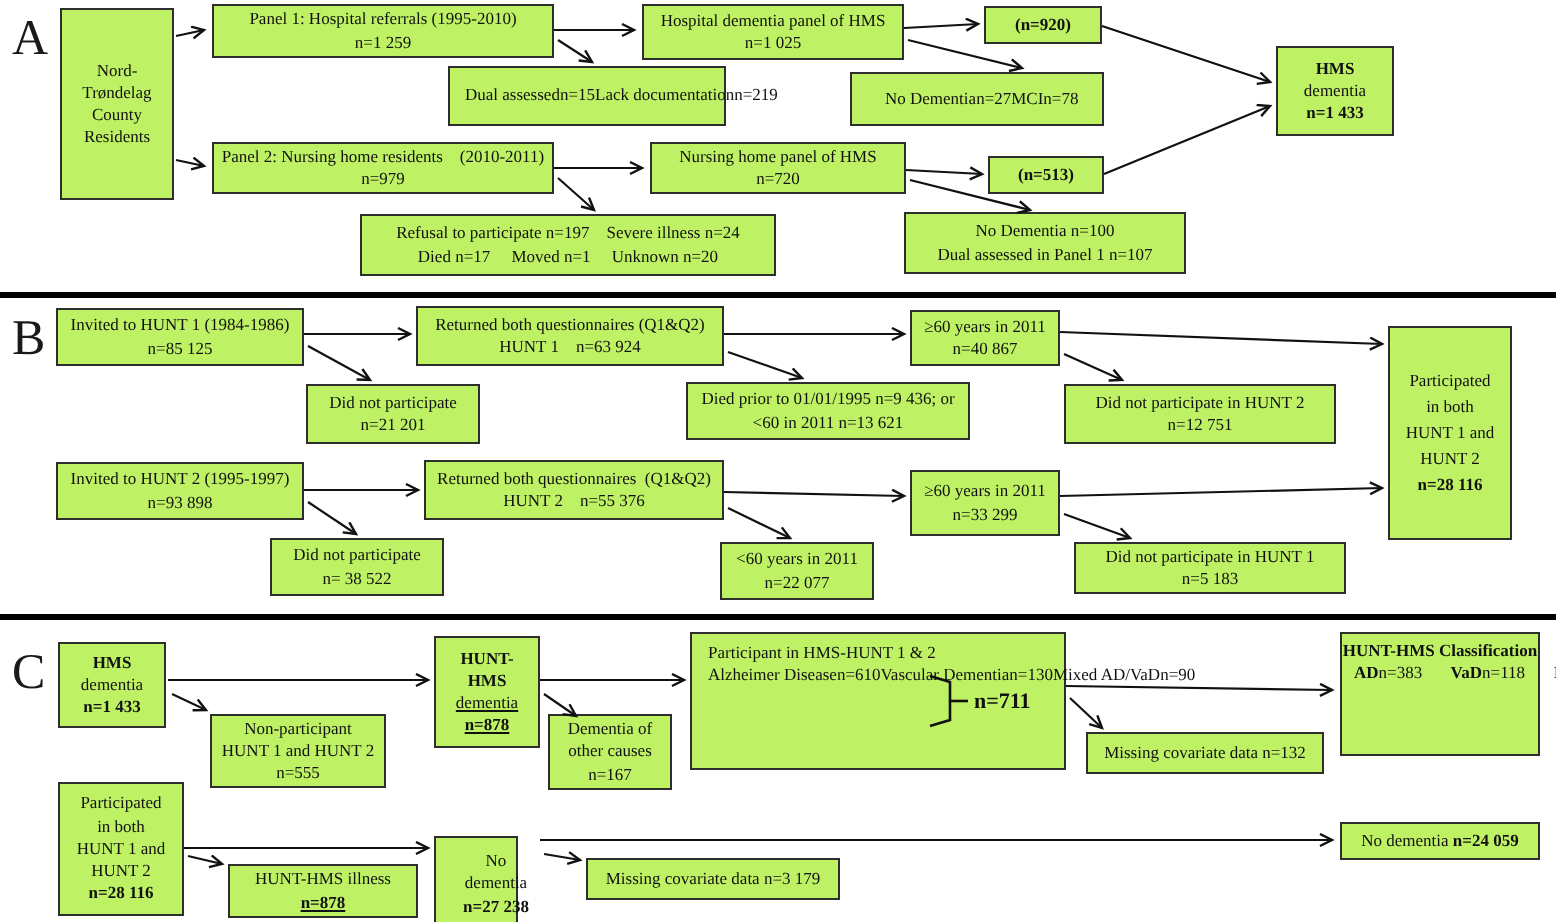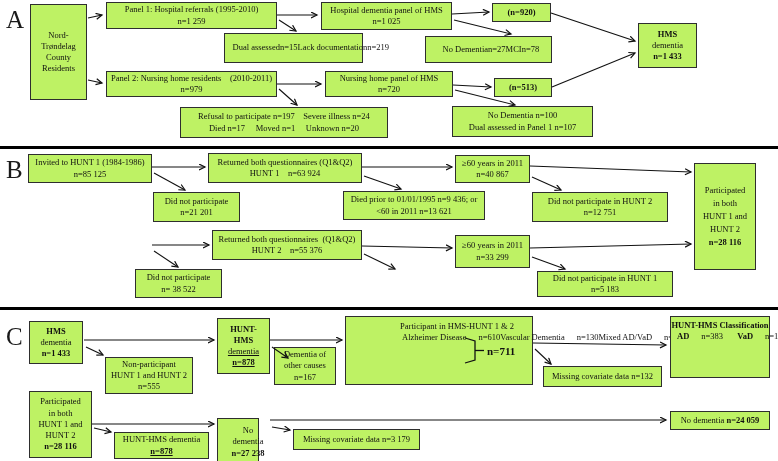--- a/index.html
+++ b/index.html
@@ -9,21 +9,21 @@
   .bx{position:absolute;border:1.4px solid #2e2e2e;background:#bef264;
       display:flex;flex-direction:column;justify-content:center;align-items:center;
       text-align:center;font-size:8.5px;line-height:1.32;box-sizing:border-box;}
   .bx div, .bx span{white-space:pre;}
   .bx .kvwrap{display:flex;flex-direction:row;}
   .kv{display:flex;justify-content:space-between;}
   .left{align-items:flex-start;text-align:left;}
   .b{font-weight:bold;}
   .u{text-decoration:underline;}
   .divider{position:absolute;left:0;width:778px;height:3px;background:#000;}
-  .rows .kv{width:100%;gap:12px;}
+  .rows .kv{width:100%;}
   svg.arrows{position:absolute;left:0;top:0;pointer-events:none;}
   .total-tag{position:absolute;font-size:11px;font-weight:bold;white-space:pre;}
 </style>
 </head>
 <body>
 
 <div id="fig">
 
   <div class="panel-label" style="left:6px;top:6px;">A</div>
 
@@ -127,36 +127,44 @@
   </div>
 
   <div class="bx" style="left:694px;top:163px;width:62px;height:107px;border-width:1.6px;line-height:1.55;">
     <div>Participated</div>
     <div>in both</div>
     <div>HUNT 1 and</div>
     <div>HUNT 2</div>
     <div class="b">n=28 116</div>
   </div>
 
+  <div class="bx" style="left:28px;top:231px;width:124px;height:29px;">
+    <div>Invited to HUNT 2 (1995-1997)</div>
+    <div>n=93 898</div>
+  </div>
 
   <div class="bx" style="left:212px;top:230px;width:150px;height:30px;">
     <div>Returned both questionnaires  (Q1&amp;Q2)</div>
     <div>HUNT 2    n=55 376</div>
   </div>
 
   <div class="bx" style="left:135px;top:269px;width:87px;height:29px;border-width:1.6px;">
     <div>Did not participate</div>
     <div>n= 38 522</div>
   </div>
 
   <div class="bx" style="left:455px;top:235px;width:75px;height:33px;">
     <div>≥60 years in 2011</div>
     <div>n=33 299</div>
   </div>
 
+  <div class="bx" style="left:360px;top:271px;width:77px;height:29px;">
+    <div>&lt;60 years in 2011</div>
+    <div>n=22 077</div>
+  </div>
 
   <div class="bx" style="left:537px;top:271px;width:136px;height:26px;border-width:1.6px;">
     <div>Did not participate in HUNT 1</div>
     <div>n=5 183</div>
   </div>
 
   <div class="divider" style="top:307px;"></div>
 
   <div class="panel-label" style="left:6px;top:323px;">C</div>
 
@@ -172,46 +180,46 @@
     <div>n=555</div>
   </div>
 
   <div class="bx" style="left:217px;top:318px;width:53px;height:56px;border-width:1.6px;">
     <div class="b">HUNT-</div>
     <div class="b">HMS</div>
     <div class="u">dementia</div>
     <div class="b u">n=878</div>
   </div>
 
-  <div class="bx" style="left:274px;top:347px;width:62px;height:38px;">
+  <div class="bx" style="left:274px;top:357px;width:62px;height:38px;">
     <div>Dementia of</div>
     <div>other causes</div>
     <div>n=167</div>
   </div>
 
   <div class="bx" style="left:29px;top:391px;width:63px;height:67px;border-width:1.6px;">
     <div>Participated</div>
     <div>in both</div>
     <div>HUNT 1 and</div>
     <div>HUNT 2</div>
     <div class="b">n=28 116</div>
   </div>
 
   <div class="bx" style="left:217px;top:418px;width:42px;height:48px;padding-left:20px;">
     <div>No</div>
     <div>dementia</div>
     <div class="b">n=27 238</div>
   </div>
 
   <div class="bx" style="left:114px;top:432px;width:95px;height:27px;border-width:1.6px;">
-    <div>HUNT-HMS dementia</div>
+    <div>HUNT-HMS illness</div>
     <div class="b u">n=878</div>
   </div>
 
-  <div class="bx left" style="left:345px;top:316px;width:188px;height:69px;padding:4px 18px 4px 8px;justify-content:flex-start;align-items:flex-end;">
+  <div class="bx left" style="left:345px;top:316px;width:188px;height:69px;padding:4px 0 4px 8px;justify-content:flex-start;">
     <div>Participant in HMS-HUNT 1 &amp; 2</div>
     <div class="kvwrap rows" style="width:112px;">
       <div class="kv"><span>Alzheimer Disease</span><span>n=610</span></div>
       <div class="kv"><span>Vascular Dementia</span><span>n=130</span></div>
       <div class="kv"><span>Mixed AD/VaD</span><span>n=90</span></div>
     </div>
   </div>
   <div class="total-tag" style="left:487px;top:345px;">n=711</div>
 
   <div class="bx" style="left:543px;top:366px;width:119px;height:21px;">

